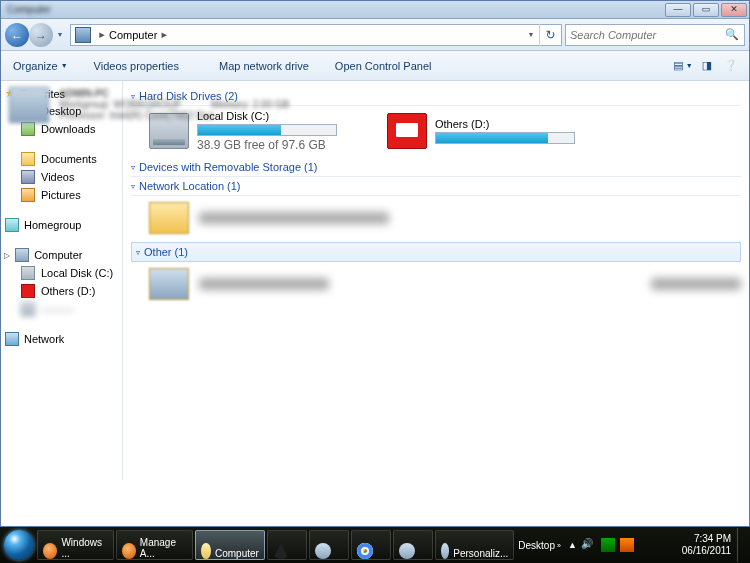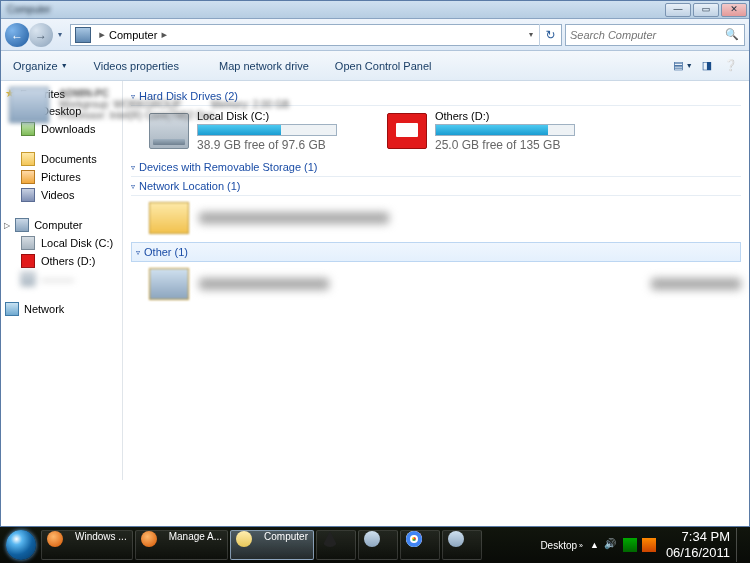--- a/index.html
+++ b/index.html
@@ -86,33 +86,33 @@
   
   .details { height:46px; background:linear-gradient(#f0f5fa,#e3edf7); border-top:1px solid #cad8e6; display:flex; align-items:center; padding:4px 8px; gap:10px;}
   .details .bigic{ width:40px;height:36px; background:linear-gradient(#cad8e7,#8ba5bf); border:1px solid #5f7c97; filter:blur(2px);}
   .details .dtxt{ font-size:10px; color:#555; filter:blur(2px);}
   .details .dtxt .row{display:flex; gap:30px;}
 
   
   .taskbar { position:absolute; bottom:0; left:0; right:0; height:36px; background:linear-gradient(rgba(20,25,15,0.85),rgba(10,12,8,0.9)); display:flex; align-items:center; padding:0 2px;}
   .start{ width:38px;height:34px; display:flex;align-items:center;justify-content:center;}
   .orb{ width:30px;height:30px; border-radius:50%; background:radial-gradient(circle at 35% 30%,#fff,#58b6f0 20%,#1060a0 55%,#053560); box-shadow:0 0 4px rgba(120,190,255,.8);}
-  .tbitem{ height:30px; min-width:54px; background:linear-gradient(rgba(255,255,255,.08),rgba(255,255,255,.02)); border:1px solid rgba(255,255,255,.15); border-radius:2px; margin:0 1px; display:flex; align-items:flex-start; gap:12px; padding:0 5px; font-size:10px; color:#fff;}
+  .tbitem{ height:30px; min-width:54px; background:linear-gradient(rgba(255,255,255,.08),rgba(255,255,255,.02)); border:1px solid rgba(255,255,255,.15); border-radius:2px; margin:0 1px; display:flex; align-items:flex-end; gap:4px; padding:0 5px; font-size:10px; color:#fff;}
   .tbitem.selected{ background:linear-gradient(rgba(190,220,255,.35),rgba(190,220,255,.15)); border-color:rgba(190,220,255,.6);}
   .tbitem .tic{ width:16px;height:16px; background:#f58220; border-radius:50%;}
   .tbitem .tic.ff{ background:radial-gradient(circle at 40% 35%,#ffb76b,#d35400);}
   .tbitem .tic.ex{ background:linear-gradient(#ffeeb0,#e8c659);}
   .tbitem .tic.wm{ background:#222; clip-path: polygon(50% 0,100% 100%,0 100%);}
   .tbitem .tic.ch{ background:conic-gradient(#ea4335 0 120deg,#34a853 120deg 240deg,#fbbc05 240deg 360deg); border-radius:50%; box-shadow: inset 0 0 0 4px #4285f4, inset 0 0 0 6px #fff;}
   .tbitem .tic.blank{ background:linear-gradient(#cfe0ef,#8ca5be);}
   .tbspacer{flex:1;}
   .tray{ display:flex; align-items:center; gap:5px; padding:0 4px; color:#fff; font-size:10px;}
   .tray .ti{ width:14px;height:14px; }
   .tray .up{color:#fff;font-size:9px;}
-  .clock{ text-align:right; font-size:13px; color:#fff; padding:0 6px; line-height:1.2;}
+  .clock{ text-align:right; font-size:10px; color:#fff; padding:0 6px; line-height:1.2;margin-left:38px;}
   .showdesk{width:12px;height:34px; border-left:1px solid rgba(255,255,255,.25);}
   .desk-toolbar{ color:#fff; font-size:10px; display:flex;align-items:center; gap:2px; padding:0 3px;}
 </style>
 </head>
 <body>
 
 <div class="window">
 
   <div class="titlebar">
     <div class="caption">Computer</div>
@@ -176,26 +176,32 @@
             <span class="ic dl"></span>
             <span>Downloads</span>
           </div>
       </div>
       <div class="side-group">
         <div class="side-item">
             <span class="ic folder"></span>
             <span>Documents</span>
           </div>
         <div class="side-item">
+            <span class="ic vid"></span>
+            <span>Videos</span>
+          </div>
+        <div class="side-item">
             <span class="ic pic"></span>
             <span>Pictures</span>
           </div>
-        <div class="side-item">
-            <span class="ic vid"></span>
-            <span>Videos</span>
+      </div>
+      <div class="side-group">
+        <div class="side-head">
+            <span class="ic home"></span>
+            <span>Homegroup</span>
           </div>
       </div>
       <div class="side-group">
         <div class="side-head sel" style="padding-left:1px;">
             <span style="font-size:8px;color:#555;">▷</span>
             <span class="ic comp"></span>
             <span>Computer</span>
           </div>
         <div class="side-item">
             <span class="ic disk"></span>
@@ -235,21 +241,20 @@
             <div class="dfree">38.9 GB free of 97.6 GB</div>
           </div>
         </div>
         <div class="drive">
           <div class="dicon red"></div>
           <div class="dinfo">
             <div class="dname">Others (D:)</div>
             <div class="dbar">
                 <div class="fill" style="width:81%"></div>
               </div>
-            <div class="dfree">25.0 GB free of 135 GB</div>
           </div>
         </div>
       </div>
 
       <div class="group-head">
           <span class="tri">▿</span>
           <span>Devices with Removable Storage (1)</span>
         </div>
       <hr class="hr">
 
@@ -316,20 +321,24 @@
     </div>
   <div class="tbitem" style="min-width:40px;">
       <div class="tic blank"></div>
     </div>
   <div class="tbitem" style="min-width:40px;">
       <div class="tic ch"></div>
     </div>
   <div class="tbitem" style="min-width:40px;">
       <div class="tic blank"></div>
     </div>
+  <div class="tbitem">
+      <div class="tic blank"></div>
+      <span>Personaliz...</span>
+    </div>
   <div class="tbspacer"></div>
   <div class="desk-toolbar">
       <span>Desktop</span>
       <span style="font-size:7px;">»</span>
     </div>
   <div class="tray">
     <span class="up">▲</span>
     <span class="ti" style="color:#fff;">🔊</span>
     <span class="ti" style="background:linear-gradient(#0a0,#060);"></span>
     <span class="ti" style="background:linear-gradient(#f80,#c40);"></span>

